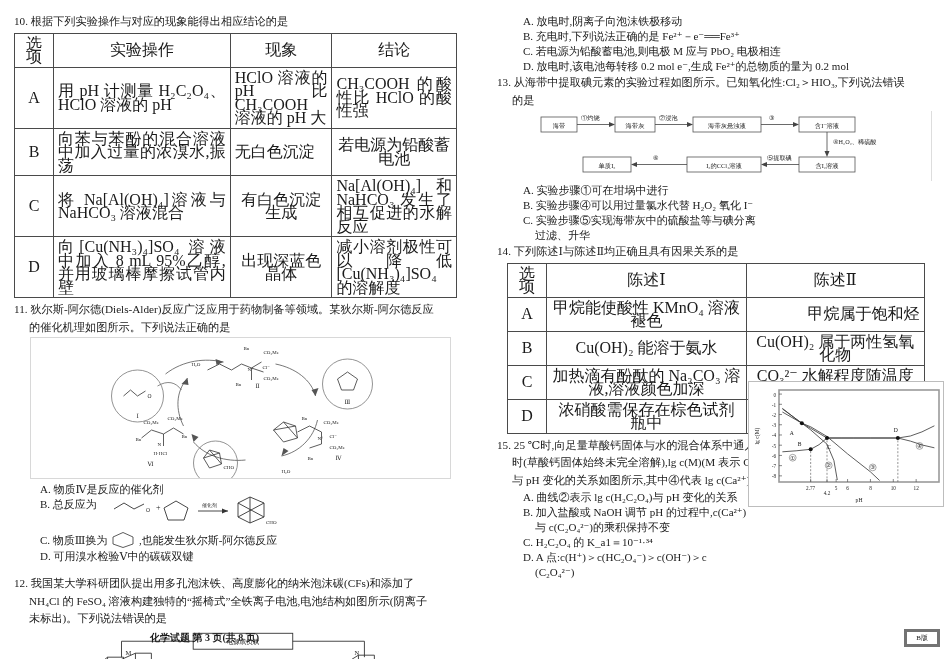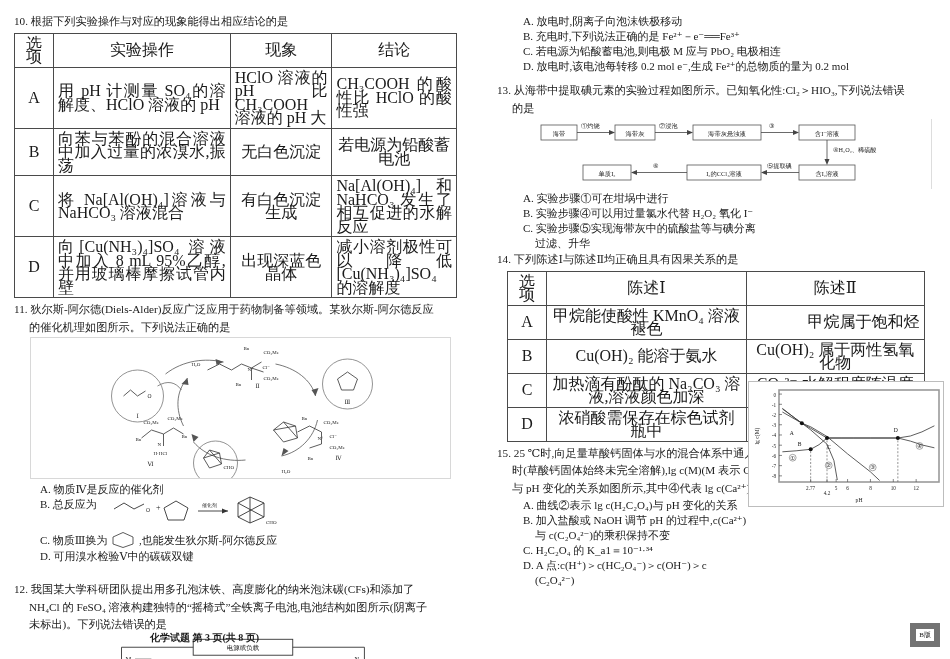--- a/index.html
+++ b/index.html
@@ -35,22 +35,22 @@
   
   .flow{position:relative;height:70px;margin:3px 0 2px 14px;border-right:1px solid #ddd;}
 
   
   .chartwrap{position:absolute;right:6px;top:381px;width:196px;height:126px;
              border:1px solid #bdbdbd;background:#fff;box-sizing:border-box;}
   .chartwrap svg{display:block;}
 
   .footer{position:absolute;bottom:14px;font-size:10px;font-weight:bold;}
   .footer.l{left:150px;}
-  .bver{position:absolute;right:10px;bottom:12px;border:6px solid #737373;
-        font-size:7px;padding:1px 3px;}
+  .bver{position:absolute;right:10px;bottom:12px;border:3px solid #737373;
+        font-size:7px;padding:1px 9px;}
 </style>
 </head>
 <body>
 
 <div class="page">
 
   <div class="col left">
 
     <div class="qline hang">
       <span>10.</span>
@@ -60,28 +60,28 @@
     <table class="qt">
       <tbody>
           <tr>
         <th class="ctr">选项</th>
         <th style="width:40%">实验操作</th>
         <th style="width:23%">现象</th>
         <th>结论</th>
       </tr>
       <tr>
         <td class="ctr">A</td>
-        <td class="jst">用 pH 计测量 SO₄的溶解度、HClO 溶液的 pH</td>
+        <td class="jst">用 pH 计测量 H₂C₂O₄、HClO 溶液的 pH</td>
         <td class="jst">HClO 溶液的 pH 比 CH₃COOH 溶液的 pH 大</td>
         <td class="jst">CH₃COOH 的酸性比 HClO 的酸性强</td>
       </tr>
       <tr>
         <td class="ctr">B</td>
         <td class="jst">向苯与苯酚的混合溶液中加入过量的浓溴水,振荡</td>
-        <td style="text-align:center">无白色沉淀</td>
+        <td style="text-align:left">无白色沉淀</td>
         <td style="text-align:center">若电源为铅酸蓄电池</td>
       </tr>
       <tr>
         <td class="ctr">C</td>
         <td class="jst">将 Na[Al(OH)₄]溶液与 NaHCO₃ 溶液混合</td>
         <td style="text-align:center">有白色沉淀生成</td>
         <td class="jst">Na[Al(OH)₄]和 NaHCO₃ 发生了相互促进的水解反应</td>
       </tr>
       <tr>
         <td class="ctr">D</td>
@@ -216,21 +216,21 @@
         </svg>
       </span>
       <span>,也能发生狄尔斯-阿尔德反应</span>
     </div>
 
     <div class="opt">
       <span>D.</span>
       <span>可用溴水检验Ⅴ中的碳碳双键</span>
     </div>
 
-    <div class="qline hang" style="margin-top:18px;">
+    <div class="qline hang" style="margin-top:12px;">
       <span>12.</span>
       <span>我国某大学科研团队提出用多孔泡沫铁、高度膨化的纳米泡沫碳(CFs)和添加了</span>
     </div>
     <div class="qline ind">NH₄Cl 的 FeSO₄ 溶液构建独特的“摇椅式”全铁离子电池,电池结构如图所示(阴离子</div>
     <div class="qline ind">未标出)。下列说法错误的是</div>
 
     <div class="battery">
       <svg width="100%" height="135" viewBox="0 0 445 135">
 
         <rect x="180" y="4" width="100" height="16" fill="none" stroke="#333" stroke-width="0.9"></rect>
@@ -299,21 +299,21 @@
     </div>
     <div class="opt">
       <span>C.</span>
       <span>若电源为铅酸蓄电池,则电极 M 应与 PbO₂ 电极相连</span>
     </div>
     <div class="opt">
       <span>D.</span>
       <span>放电时,该电池每转移 0.2 mol e⁻,生成 Fe²⁺的总物质的量为 0.2 mol</span>
     </div>
 
-    <div class="qline hang" style="margin-top:9px;">
+    <div class="qline hang" style="margin-top:1px;">
       <span>13.</span>
       <span>从海带中提取碘元素的实验过程如图所示。已知氧化性:Cl₂＞HIO₃,下列说法错误</span>
     </div>
     <div class="qline ind">的是</div>
 
     <div class="flow">
       <svg width="100%" height="70" viewBox="0 0 420 70">
         <g stroke="#555" stroke-width="0.8" fill="#fff">
           <rect x="30" y="6" width="36" height="15"></rect>
           <rect x="104" y="6" width="40" height="15"></rect>

